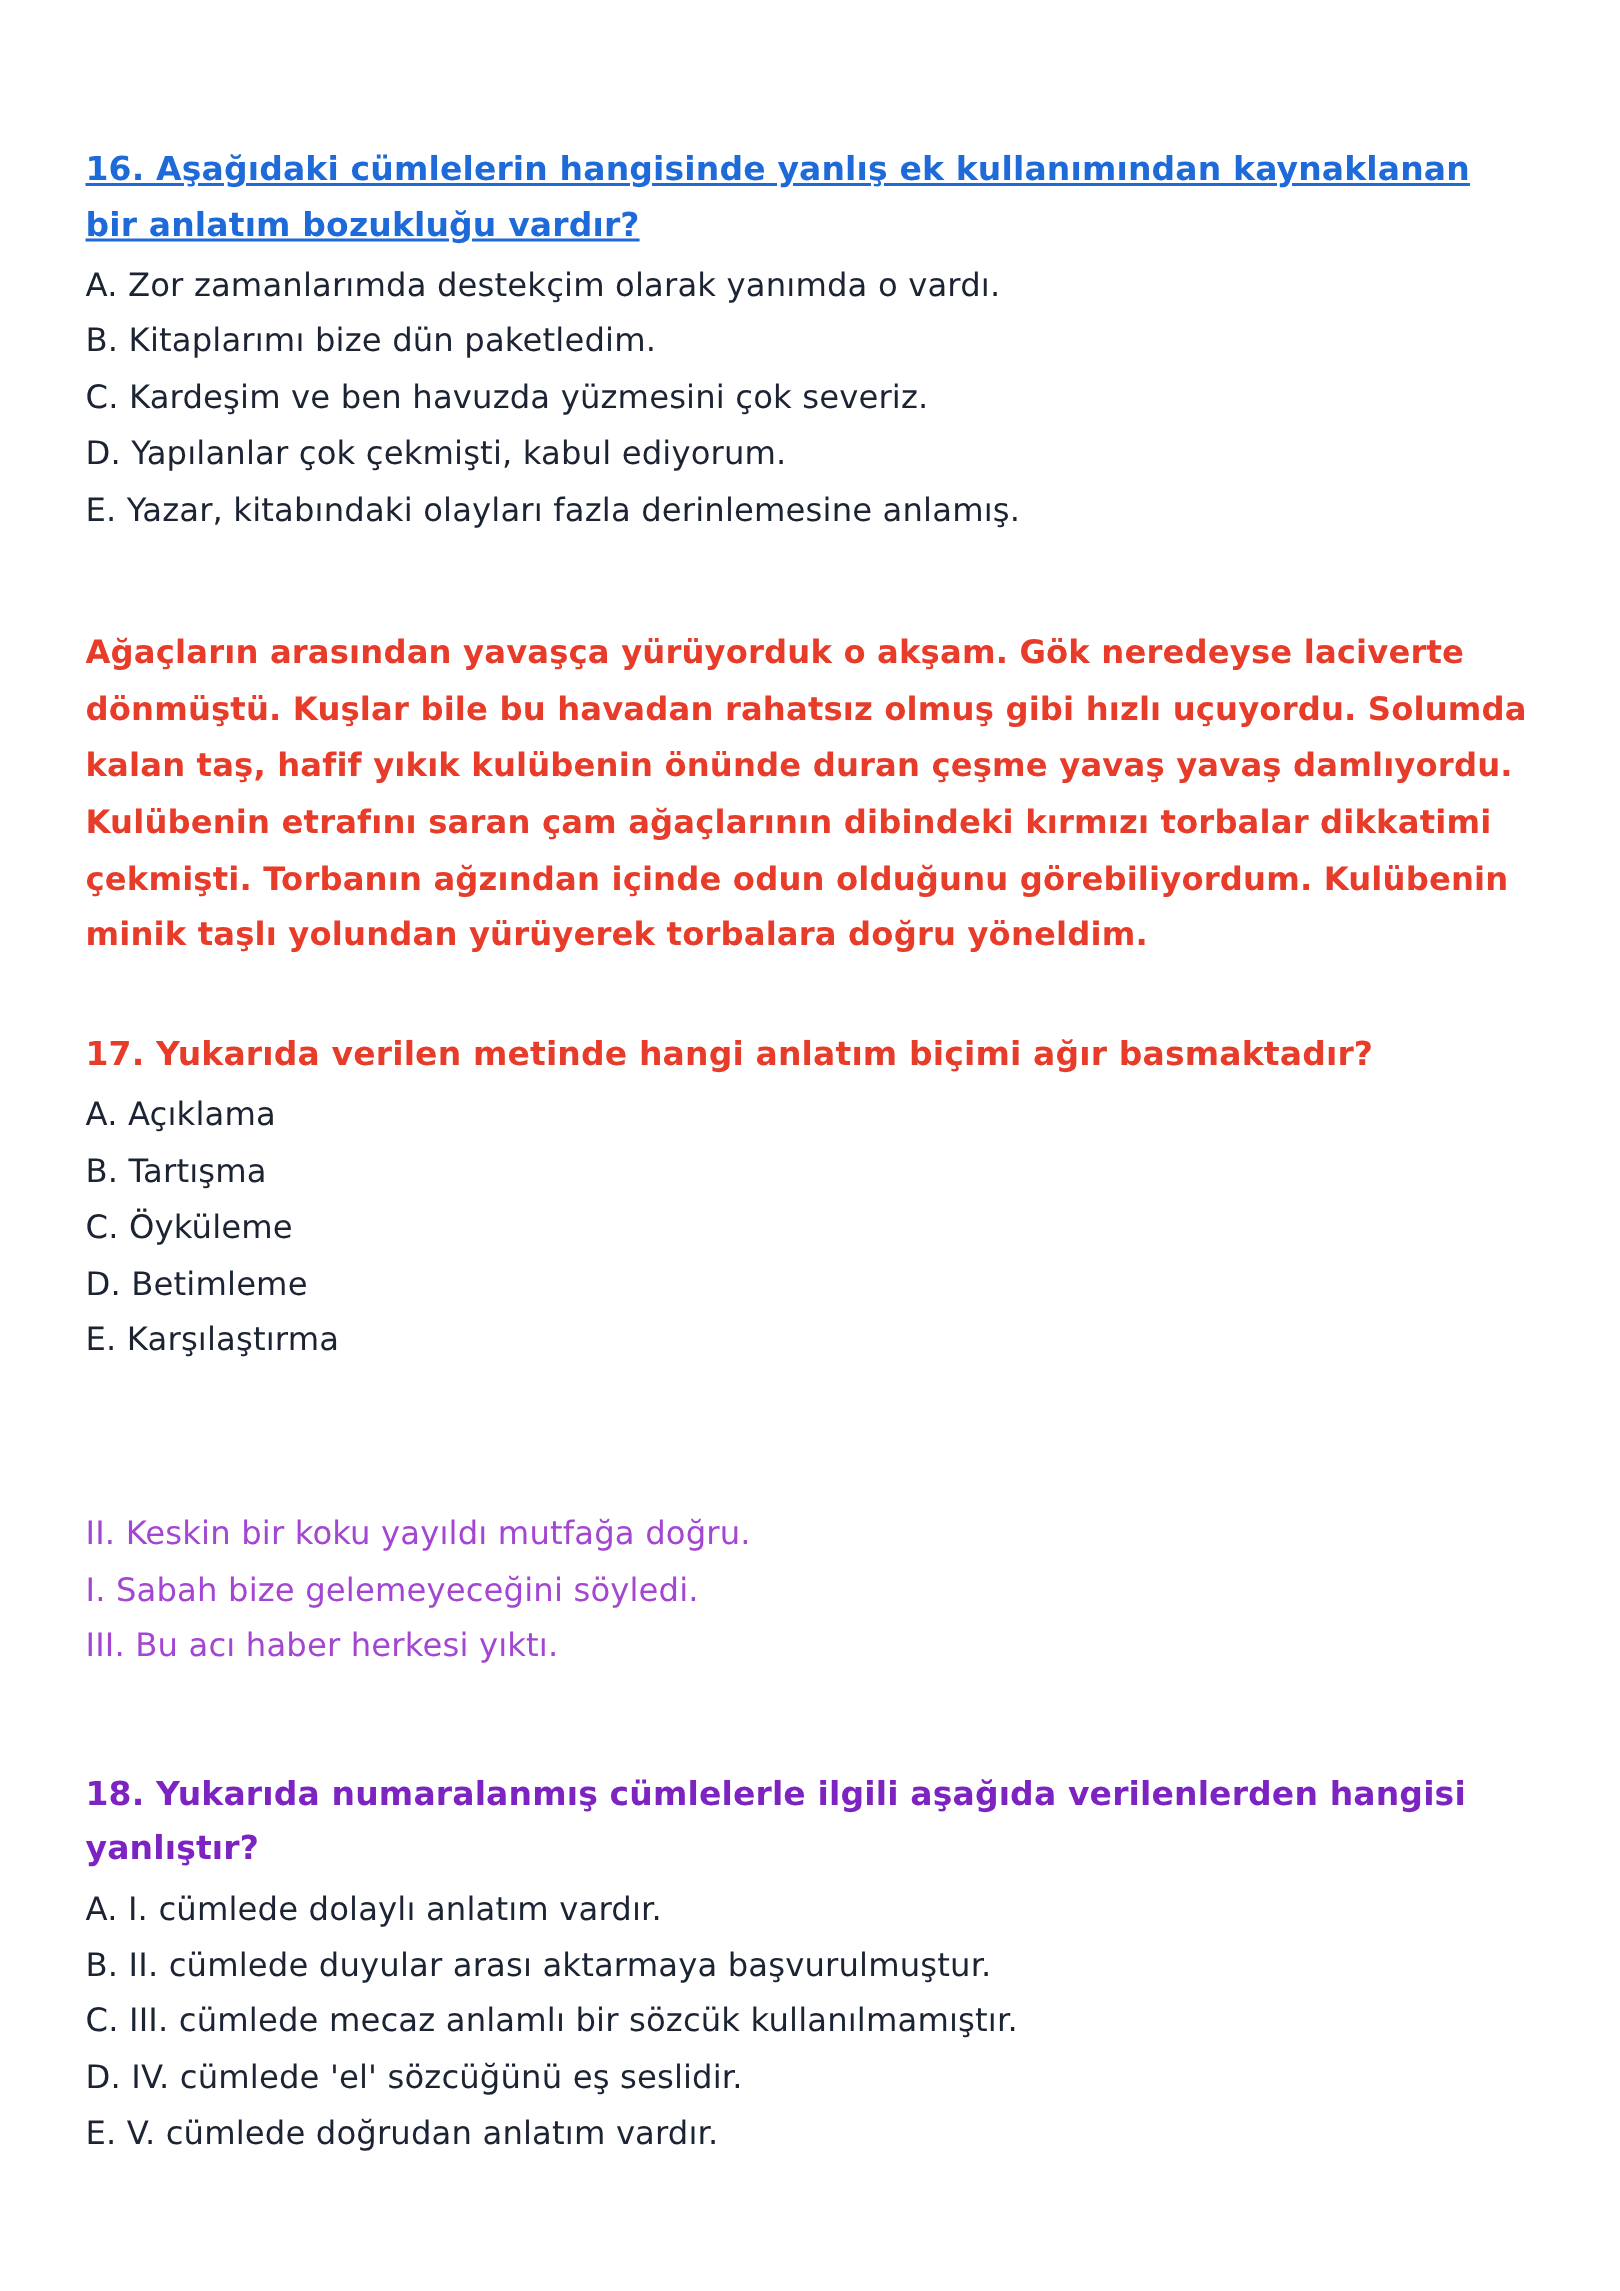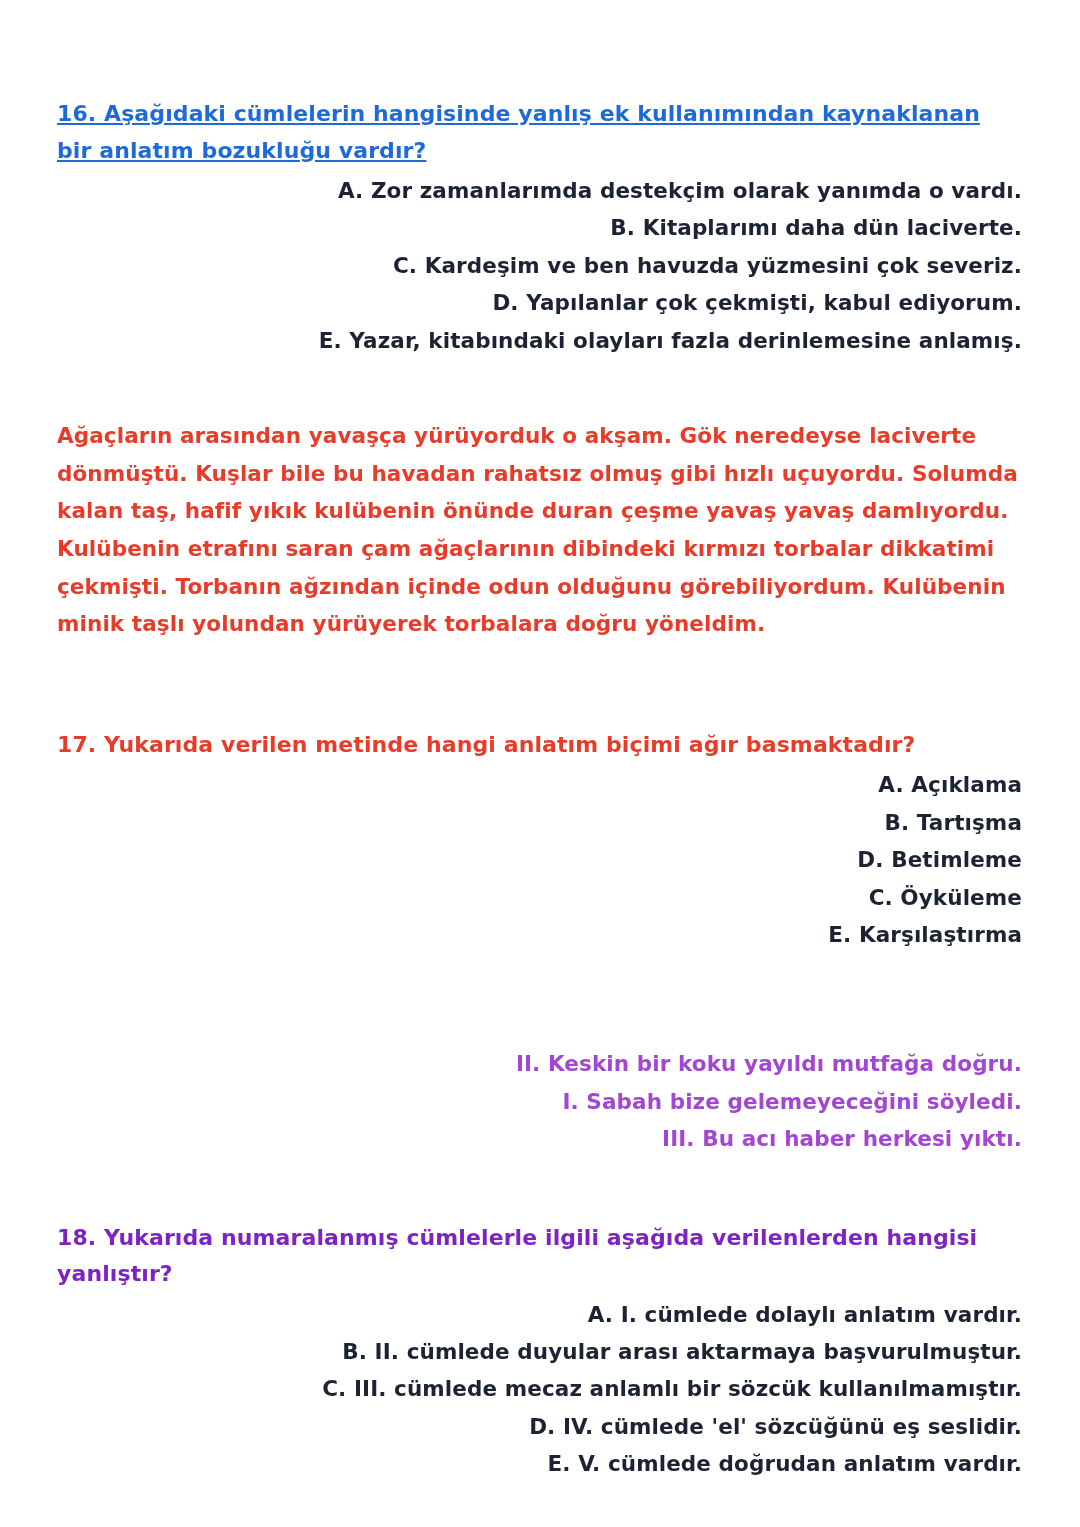--- a/index.html
+++ b/index.html
@@ -23,64 +23,63 @@
     font-size: 22px;
     line-height: 1.66;
     letter-spacing: 0.1px;
     margin-bottom: 3px;
   }
   .heading.blue   { color: var(--blue,   #1e6ad8); text-decoration: underline; }
   .heading.red    { color: var(--red,    #e73c2a); }
   .heading.purple { color: var(--purple, #7d23c2); }
 
   .option, .line {
-    font-weight: bold;
+    font-weight: normal;
     font-size: 21.5px;
     line-height: 1.74;
     letter-spacing: 0.1px;
     color: var(--dark, #1c2433);
-    text-align: right;
   }
 
   .passage {
     font-weight: bold;
     font-size: 21.5px;
     line-height: 1.75;
     letter-spacing: 0.1px;
     color: var(--red, #e73c2a);
-    margin: 58px 0 84px 0;
+    margin: 58px 0 43px 0;
   }
 
   .numbered-list { margin: 92px 0 62px 0; }
   .numbered-list .line { color: var(--purple-light, #a346d1); }
 
   .section-q17 { margin-bottom: 0; }
 </style>
 </head>
 <body>
 
 <div class="page">
 
   <section class="section-q16">
     <h2 class="heading blue">16. Aşağıdaki cümlelerin hangisinde yanlış ek kullanımından kaynaklanan bir anlatım bozukluğu vardır?</h2>
     <p class="option">A. Zor zamanlarımda destekçim olarak yanımda o vardı.</p>
-    <p class="option">B. Kitaplarımı daha dün laciverte.</p>
+    <p class="option">B. Kitaplarımı bize dün paketledim.</p>
     <p class="option">C. Kardeşim ve ben havuzda yüzmesini çok severiz.</p>
     <p class="option">D. Yapılanlar çok çekmişti, kabul ediyorum.</p>
     <p class="option">E. Yazar, kitabındaki olayları fazla derinlemesine anlamış.</p>
   </section>
 
   <p class="passage">Ağaçların arasından yavaşça yürüyorduk o akşam. Gök neredeyse laciverte dönmüştü. Kuşlar bile bu havadan rahatsız olmuş gibi hızlı uçuyordu. Solumda kalan taş, hafif yıkık kulübenin önünde duran çeşme yavaş yavaş damlıyordu. Kulübenin etrafını saran çam ağaçlarının dibindeki kırmızı torbalar dikkatimi çekmişti. Torbanın ağzından içinde odun olduğunu görebiliyordum. Kulübenin minik taşlı yolundan yürüyerek torbalara doğru yöneldim.</p>
 
   <section class="section-q17">
     <h2 class="heading red">17. Yukarıda verilen metinde hangi anlatım biçimi ağır basmaktadır?</h2>
     <p class="option">A. Açıklama</p>
     <p class="option">B. Tartışma</p>
+    <p class="option">C. Öyküleme</p>
     <p class="option">D. Betimleme</p>
-    <p class="option">C. Öyküleme</p>
     <p class="option">E. Karşılaştırma</p>
   </section>
 
   <div class="numbered-list">
     <p class="line">II. Keskin bir koku yayıldı mutfağa doğru.</p>
     <p class="line">I. Sabah bize gelemeyeceğini söyledi.</p>
     <p class="line">III. Bu acı haber herkesi yıktı.</p>
   </div>
 
   <section class="section-q18">

